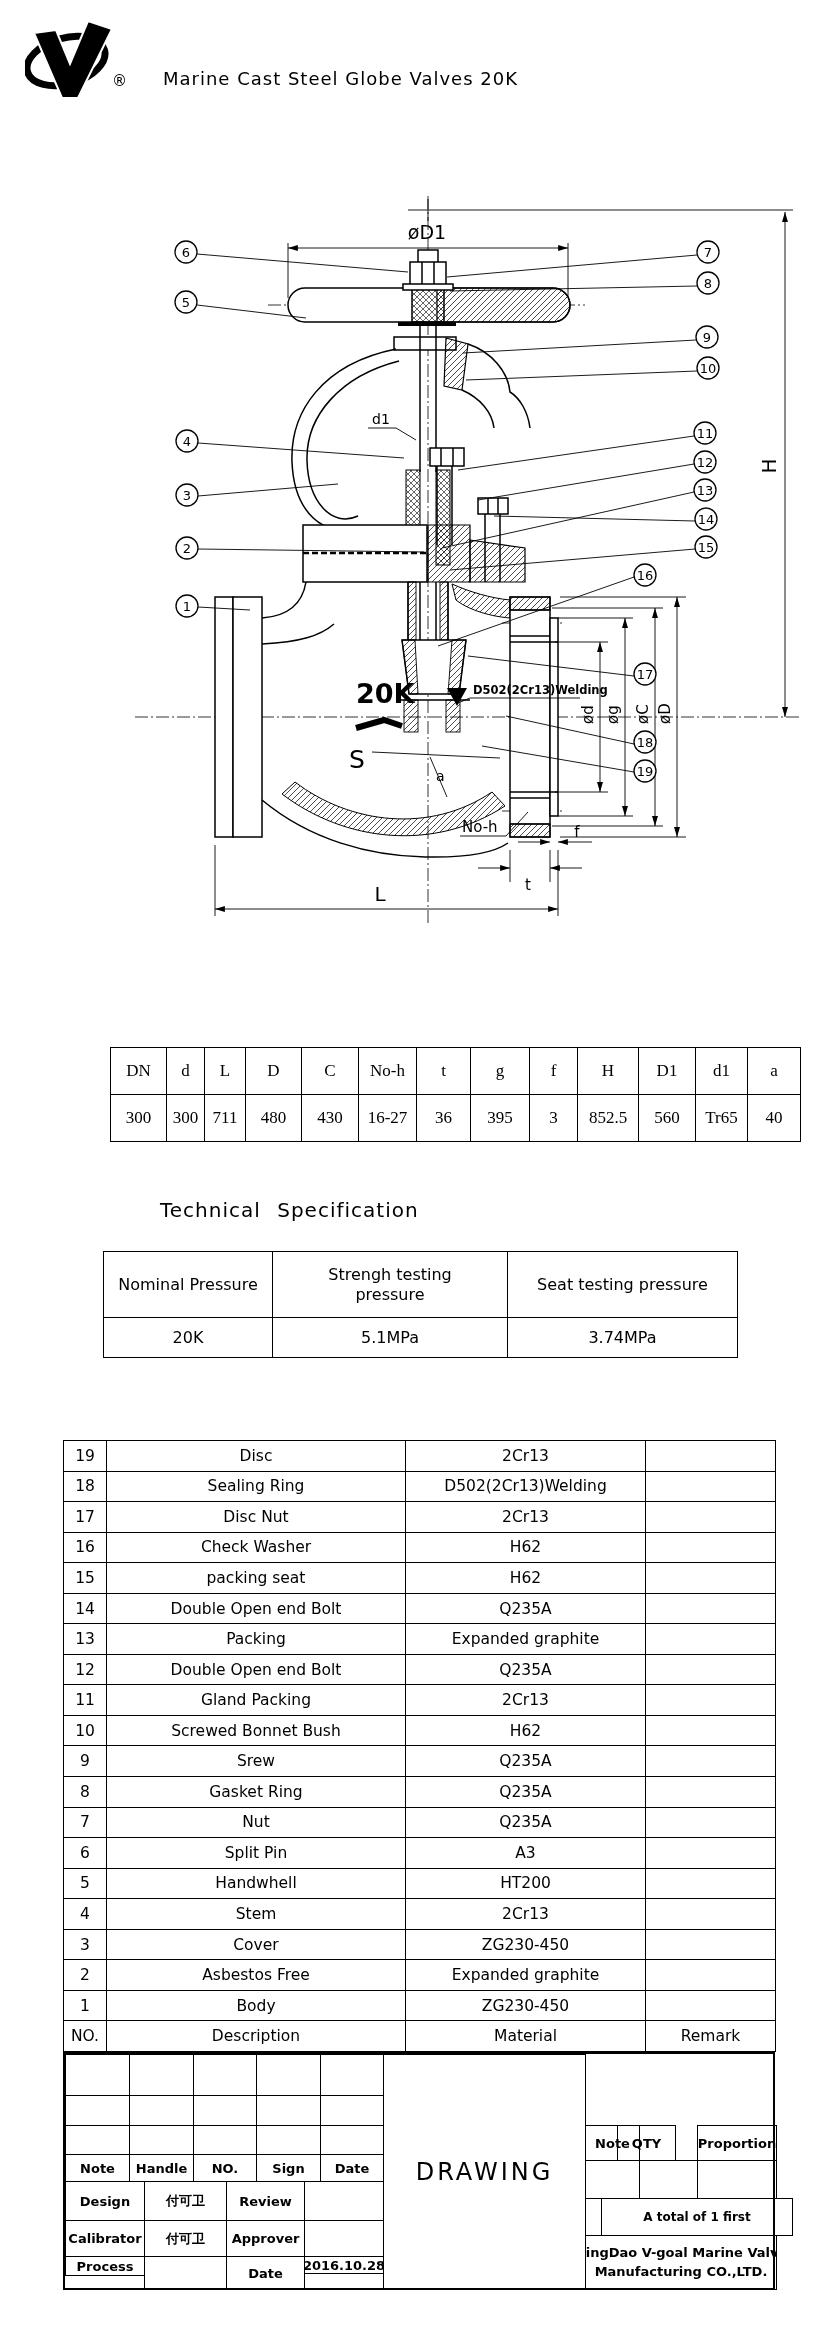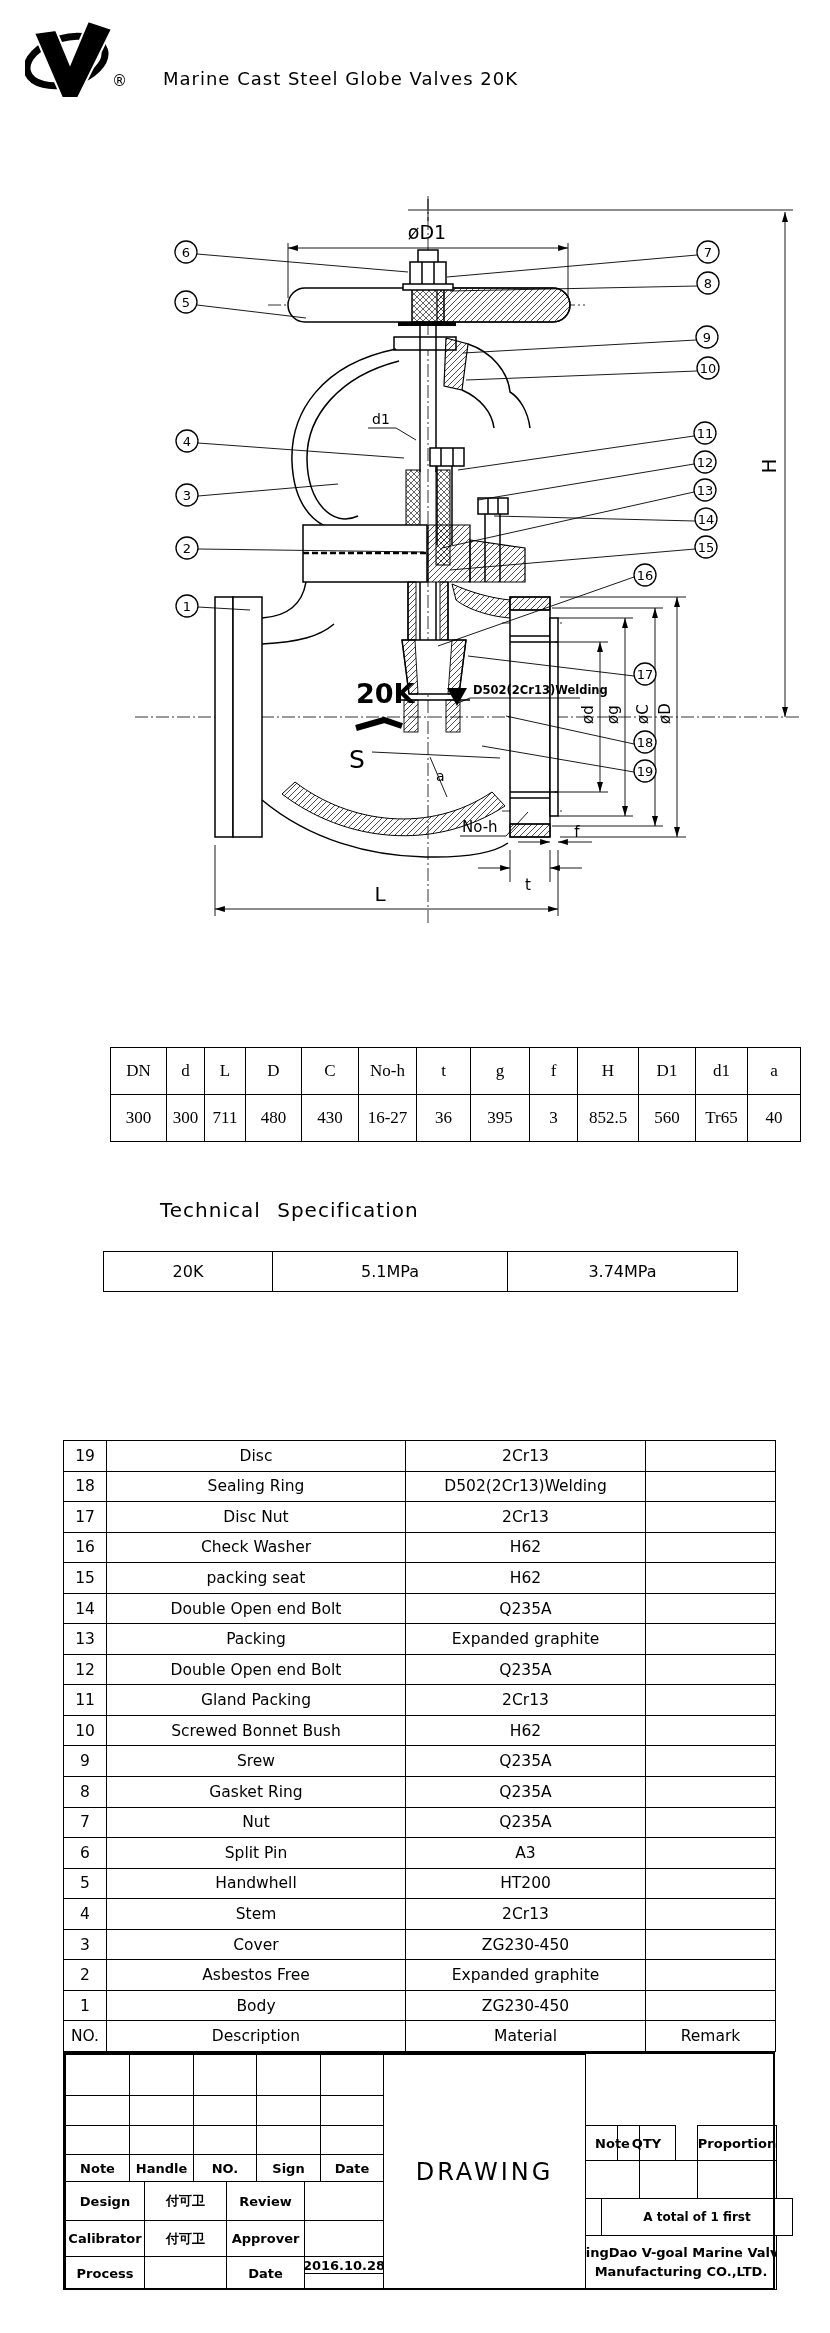--- a/index.html
+++ b/index.html
@@ -397,20 +397,26 @@
   </table>
 
 <div class="abs" id="spec-title">Technical Specification</div>
 <table class="abs" id="spectable">
   <colgroup>
       <col style="width:169px">
       <col style="width:235px">
       <col style="width:230px">
     </colgroup>
   <tbody>
+      <tr style="height:66px">
+    <td>Nominal Pressure</td>
+    <td>Strengh testing
+pressure</td>
+    <td>Seat testing pressure</td>
+  </tr>
   <tr style="height:40px">
     <td>20K</td>
     <td>5.1MPa</td>
     <td>3.74MPa</td>
   </tr>
 </tbody>
   </table>
 
 <table class="abs" id="partstable">
   <colgroup>
@@ -570,21 +576,21 @@
   <div class="cell" style="left:0;top:127px;width:80px;height:40px">Design</div>
   <div class="cell" style="left:79px;top:127px;width:83px;height:40px">付可卫</div>
   <div class="cell" style="left:161px;top:127px;width:79px;height:40px">Review</div>
   <div class="cell" style="left:239px;top:127px;width:80px;height:40px"></div>
 
   <div class="cell" style="left:0;top:166px;width:80px;height:37px">Calibrator</div>
   <div class="cell" style="left:79px;top:166px;width:83px;height:37px">付可卫</div>
   <div class="cell" style="left:161px;top:166px;width:79px;height:37px">Approver</div>
   <div class="cell" style="left:239px;top:166px;width:80px;height:37px"></div>
 
-  <div class="cell" style="left:0;top:202px;width:80px;height:34px">Process</div>
+  <div class="cell" style="left:0;top:202px;width:80px;height:20px">Process</div>
   <div class="cell" style="left:79px;top:202px;width:83px;height:34px"></div>
   <div class="cell" style="left:161px;top:202px;width:79px;height:34px">Date</div>
   <div class="cell" style="left:239px;top:202px;width:80px;height:18px">2016.10.28</div>
 
   <div class="cell" style="left:318px;top:0;width:203px;height:236px;font-size:24px;font-weight:normal;letter-spacing:3px">DRAWING</div>
 
   <div class="cell" style="left:520px;top:71px;width:55px;height:36px">Note</div>
   <div class="cell" style="left:552px;top:71px;width:59px;height:36px">QTY</div>
   <div class="cell" style="left:632px;top:71px;width:80px;height:36px">Proportion</div>
   <div class="cell" style="left:520px;top:106px;width:55px;height:39px"></div>

